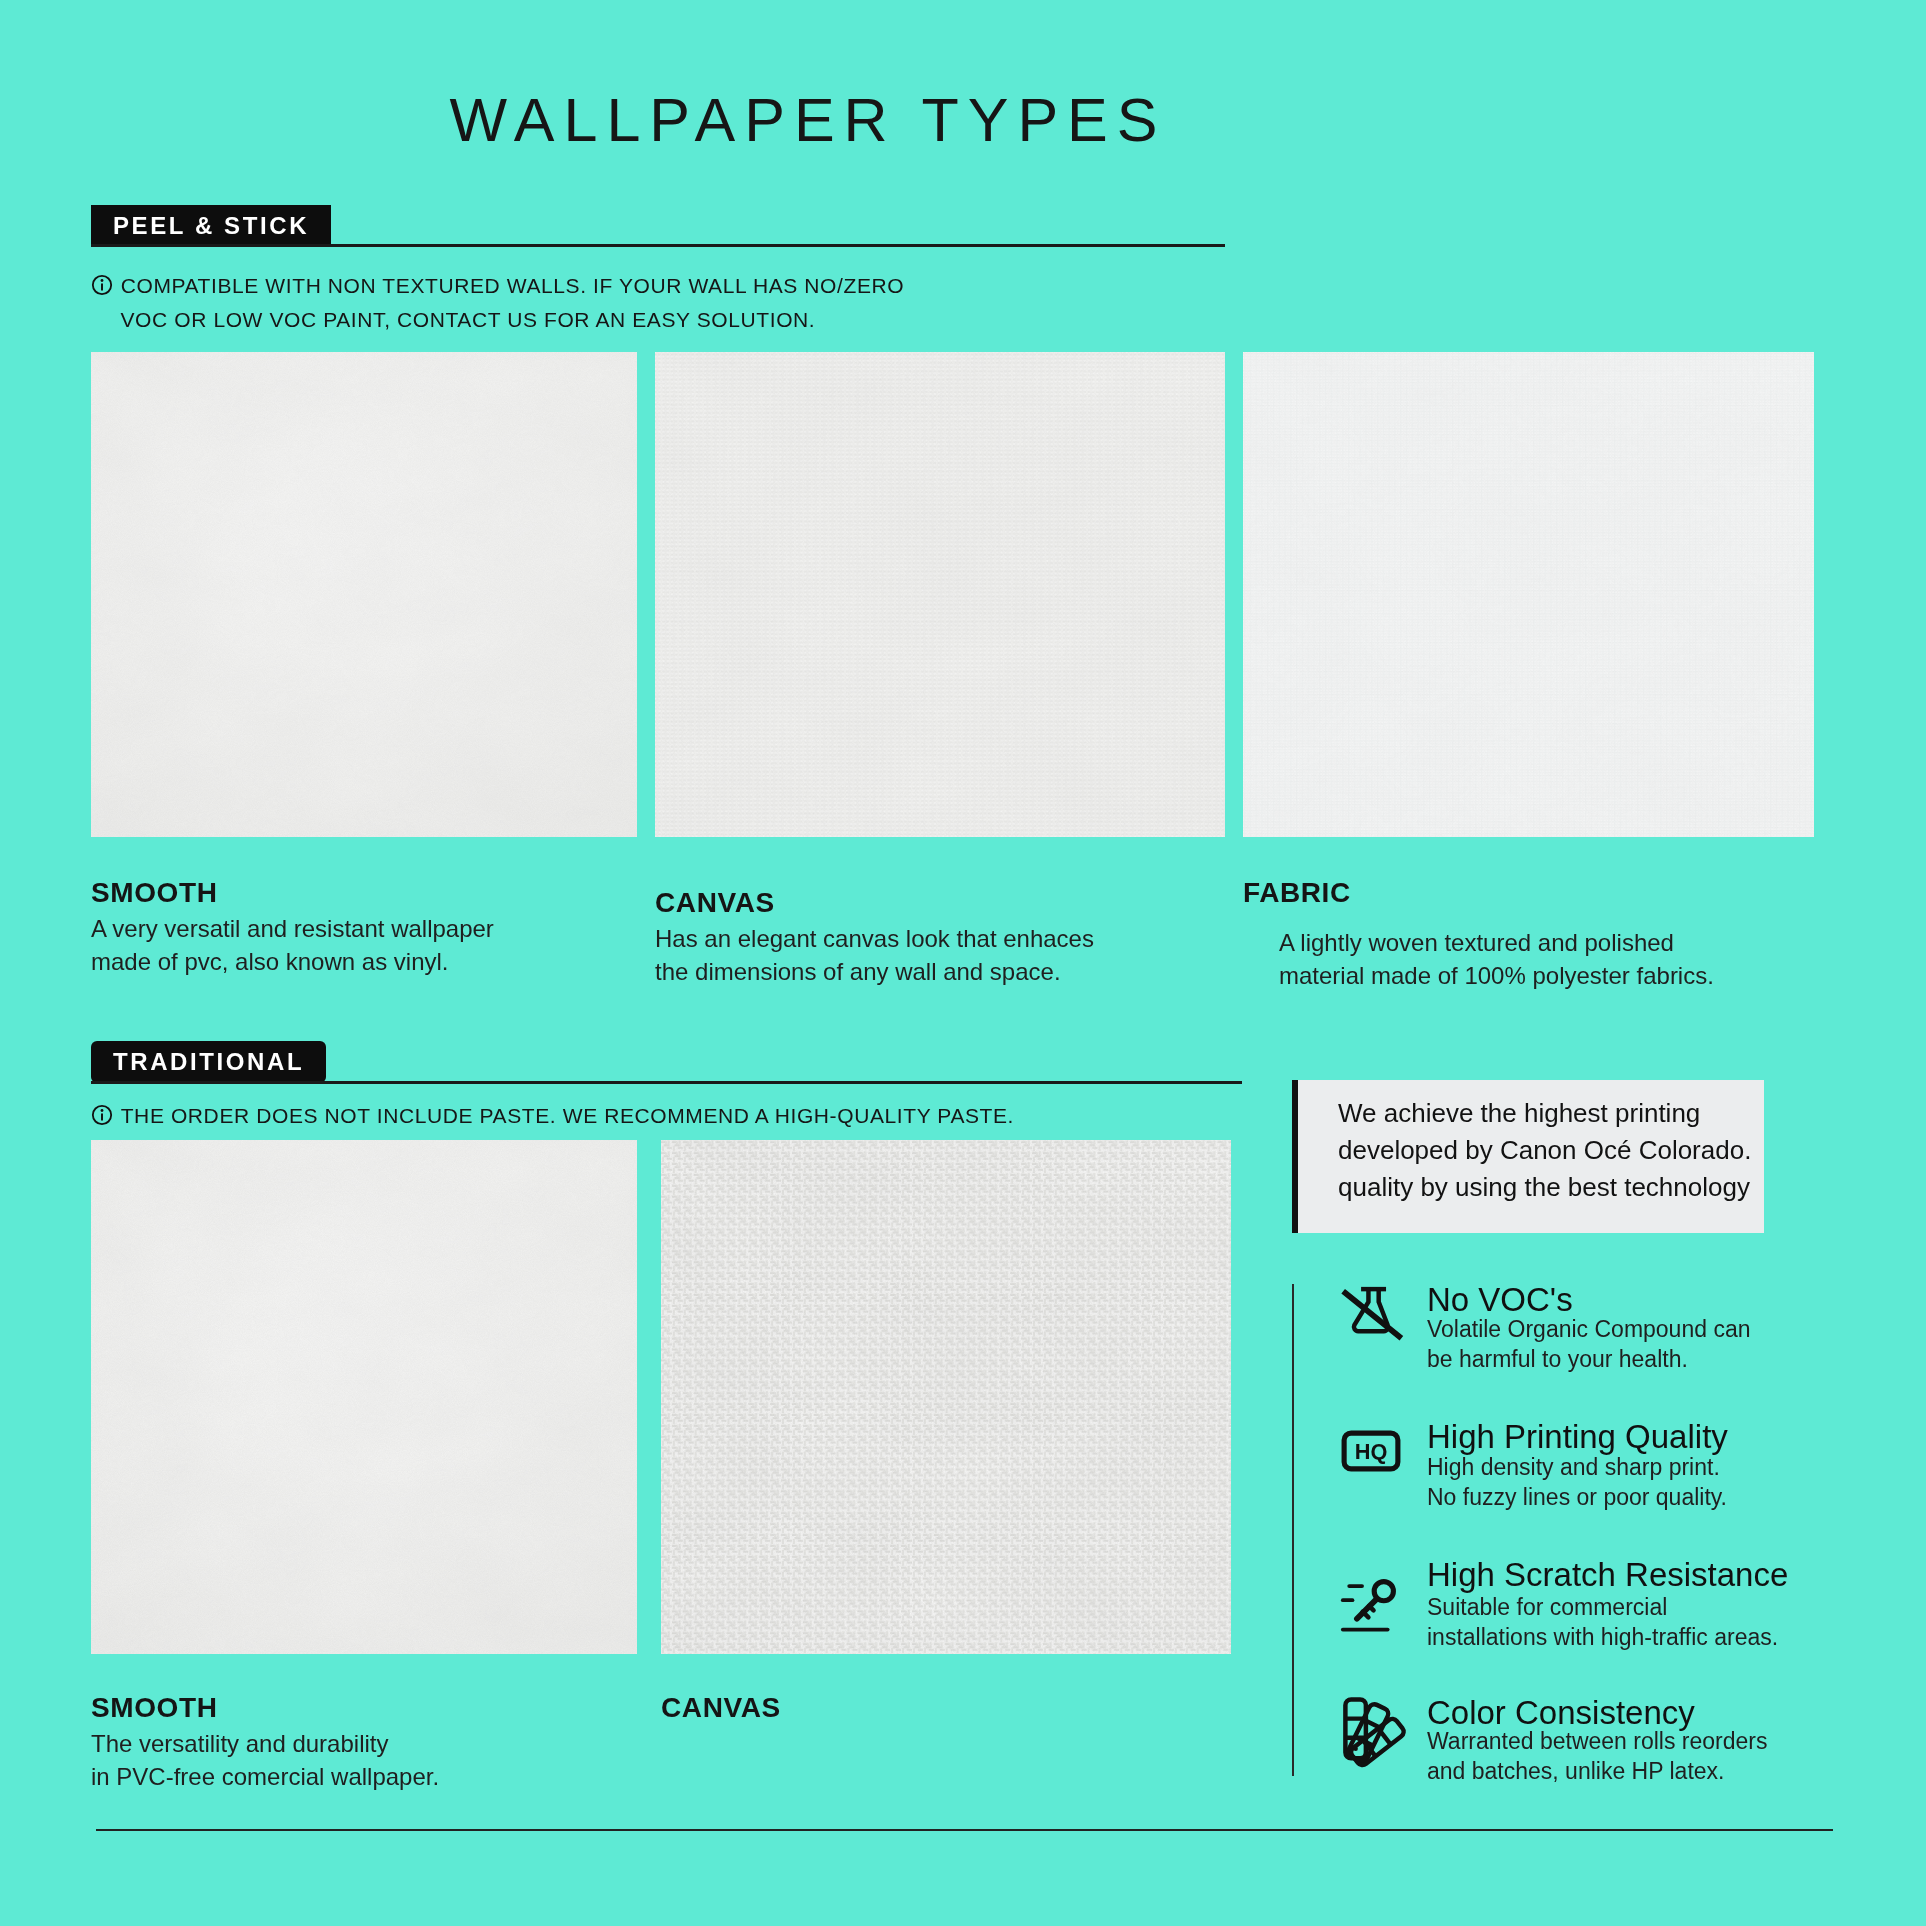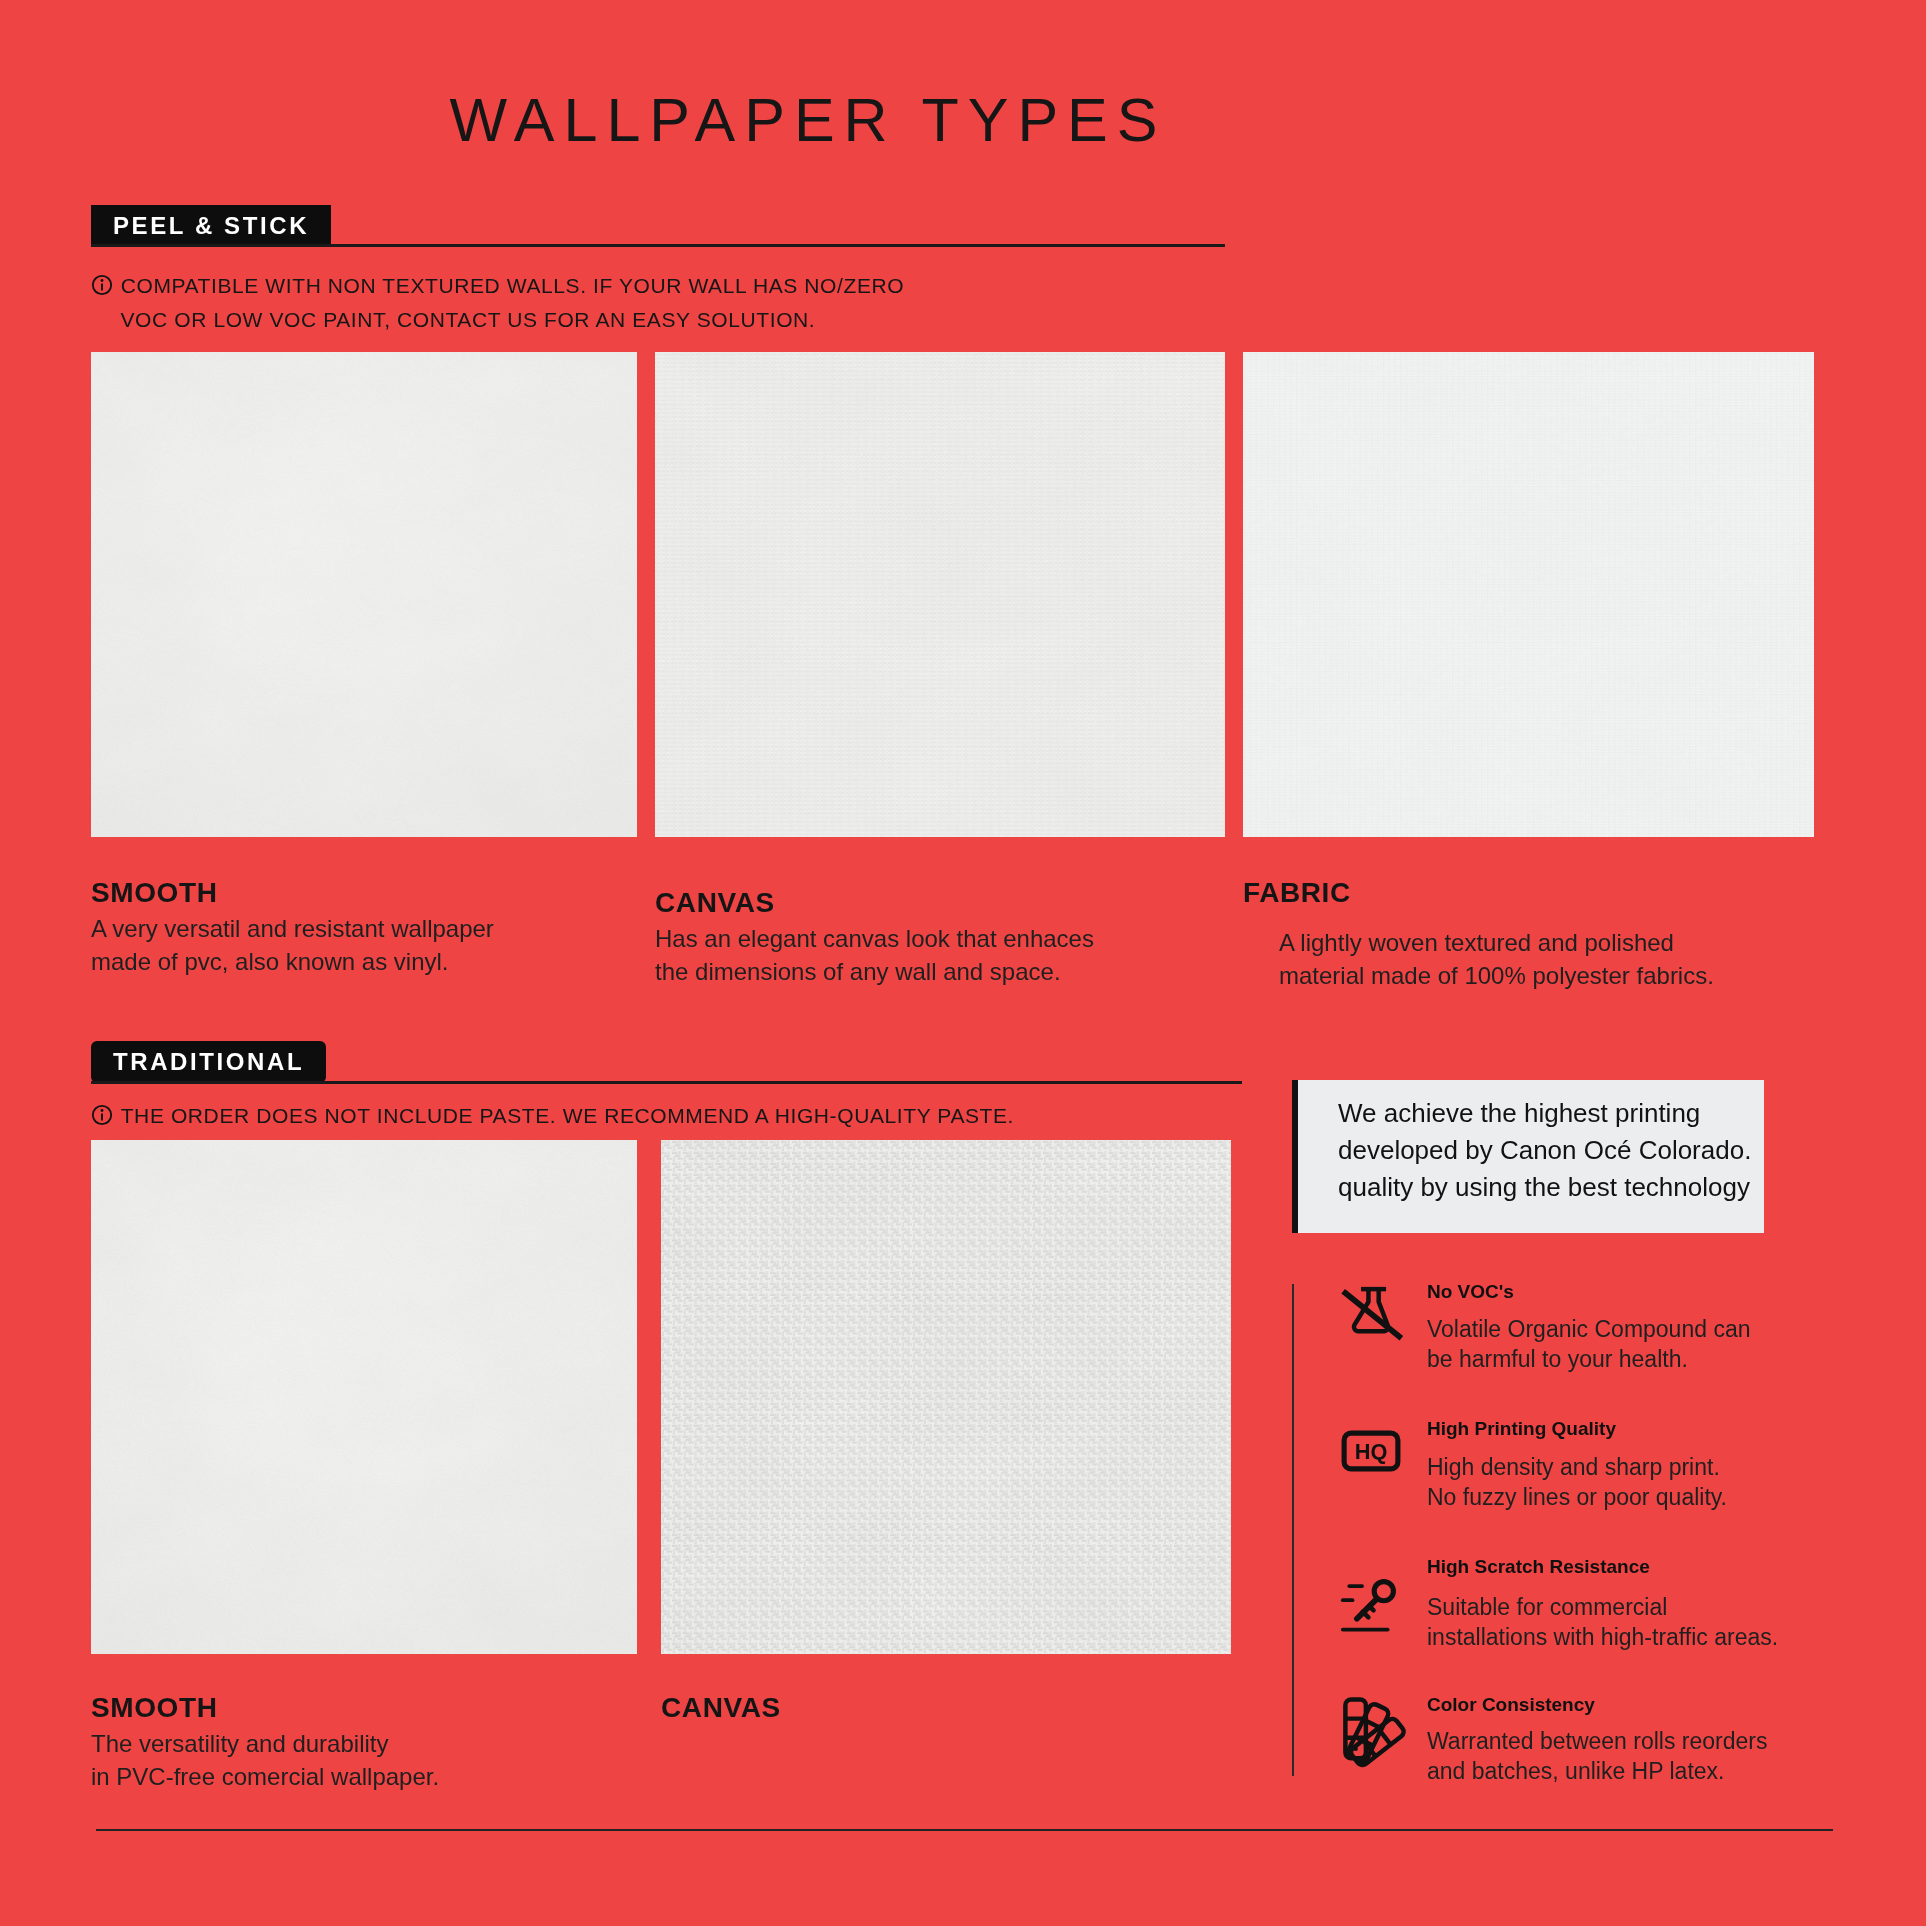--- a/index.html
+++ b/index.html
@@ -1,17 +1,17 @@
 <!DOCTYPE html>
 <html style="font-size:10.3px"><head>
 <meta charset="utf-8">
 <style>
   html,body{margin:0;padding:0;background:#ffffff;}
   .page{
-    position:relative;width:1926px;height:1926px;background:#ef4444;
+    position:relative;width:1926px;height:1926px;background:#5eead4;
     font-family:"Liberation Sans",sans-serif;color:#111;overflow:hidden;
   }
   .abs{position:absolute;}
 
   .page-title{
     left:257px;top:85px;width:1102px;text-align:center;
     font-size:61px;font-weight:300;letter-spacing:9px;color:#161616;
   }
 
   .section-label{
@@ -30,21 +30,21 @@
 
   .swatch-name{font-size:28px;font-weight:600;letter-spacing:0.6px;color:#151515;}
   .swatch-desc{font-size:24px;font-weight:400;color:#1f1f1f;line-height:33px;}
 
   .quality-box{background:#ebedee;}
   .quality-bar{background:#121212;}
   .quality-text{font-size:26px;line-height:37px;color:#121212;}
 
   .v-divider{background:#2a2a2a;}
 
-  .feature-title{font-size:19px;font-weight:700;color:#101010;}
+  .feature-title{font-size:33px;font-weight:400;color:#101010;}
   .feature-desc{font-size:23px;color:#1f1f1f;line-height:30px;}
 
   .bottom-rule{background:#222;height:1.9px;}
 
   .icon-line{stroke:#111;fill:none;}
 </style>
 </head>
 <body>
 
 <svg width="0" height="0" style="position:absolute" aria-hidden="true">

